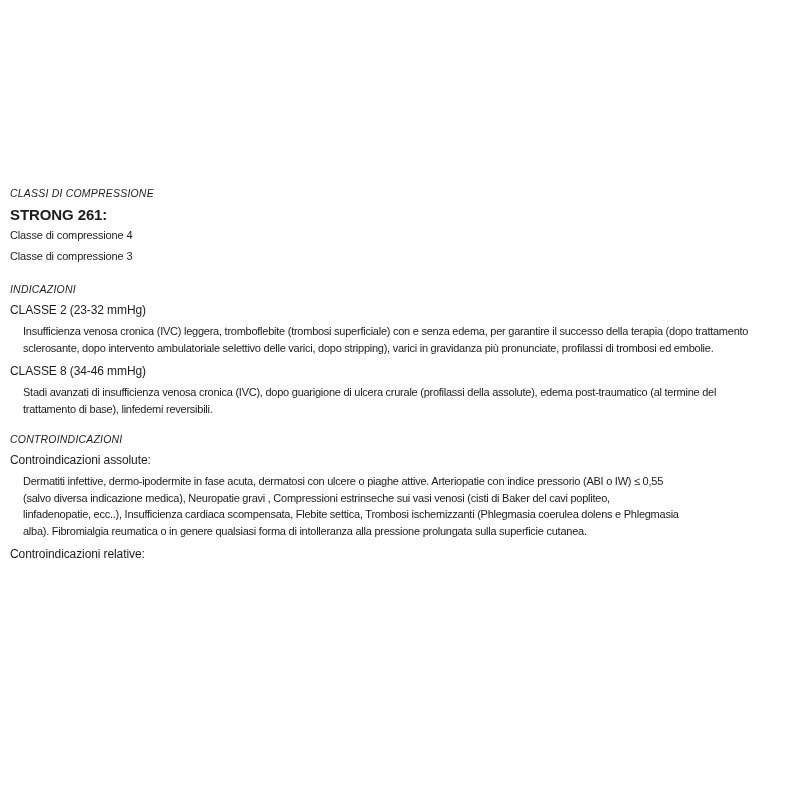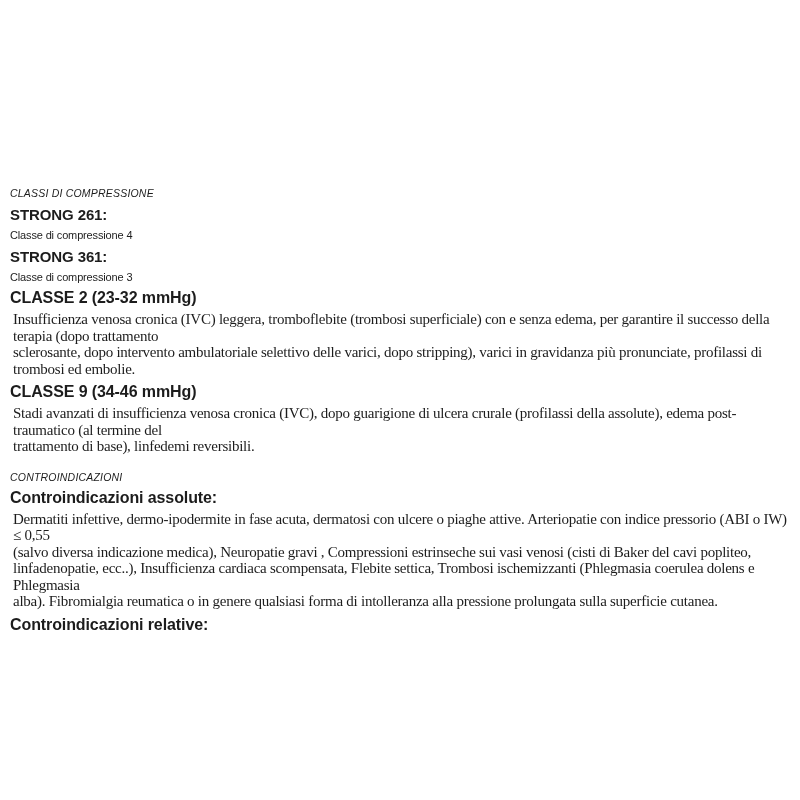--- a/index.html
+++ b/index.html
@@ -31,55 +31,54 @@
     font-size: 15px;
     letter-spacing: -0.1px;
     line-height: 21px;
   }
   .line-value {
     font-size: 11px;
     letter-spacing: -0.15px;
     line-height: 21px;
   }
   .entry-label {
-    font-weight: bold;
-    font-size: 16px;
+    font-weight: normal;
+    font-size: 12px;
     letter-spacing: -0.1px;
     line-height: 20px;
   }
   .para {
-    font-size: 15px;
+    font-size: 11px;
     letter-spacing: -0.25px;
     line-height: 16.5px;
     white-space: pre-line;
-    margin: 3px 0 5px 3px;
+    margin: 3px 0 5px 13px;
     max-width: 786px;
-    font-family: Liberation Serif, serif;
   }
   .section-gap { margin-top: 12px; }
 </style>
 </head>
 <body>
 
 <div class="doc">
 
   <div class="italic-heading">CLASSI DI COMPRESSIONE</div>
 
   <div class="line-label">STRONG 261:</div>
   <div class="line-value">Classe di compressione 4</div>
 
-  <div class="line-label">STRONG 361:</div>
   <div class="line-value">Classe di compressione 3</div>
 
+  <div class="italic-heading section-gap">INDICAZIONI</div>
 
   <div class="entry-label">CLASSE 2 (23-32 mmHg)</div>
   <div class="para">Insufficienza venosa cronica (IVC) leggera, tromboflebite (trombosi superficiale) con e senza edema, per garantire il successo della terapia (dopo trattamento
 sclerosante, dopo intervento ambulatoriale selettivo delle varici, dopo stripping), varici in gravidanza più pronunciate, profilassi di trombosi ed embolie.</div>
 
-  <div class="entry-label">CLASSE 9 (34-46 mmHg)</div>
+  <div class="entry-label">CLASSE 8 (34-46 mmHg)</div>
   <div class="para">Stadi avanzati di insufficienza venosa cronica (IVC), dopo guarigione di ulcera crurale (profilassi della assolute), edema post-traumatico (al termine del
 trattamento di base), linfedemi reversibili.</div>
 
   <div class="italic-heading section-gap">CONTROINDICAZIONI</div>
 
   <div class="entry-label">Controindicazioni assolute:</div>
   <div class="para">Dermatiti infettive, dermo-ipodermite in fase acuta, dermatosi con ulcere o piaghe attive. Arteriopatie con indice pressorio (ABI o IW) ≤ 0,55
 (salvo diversa indicazione medica), Neuropatie gravi , Compressioni estrinseche sui vasi venosi (cisti di Baker del cavi popliteo,
 linfadenopatie, ecc..), Insufficienza cardiaca scompensata, Flebite settica, Trombosi ischemizzanti (Phlegmasia coerulea dolens e Phlegmasia
 alba). Fibromialgia reumatica o in genere qualsiasi forma di intolleranza alla pressione prolungata sulla superficie cutanea.</div>

